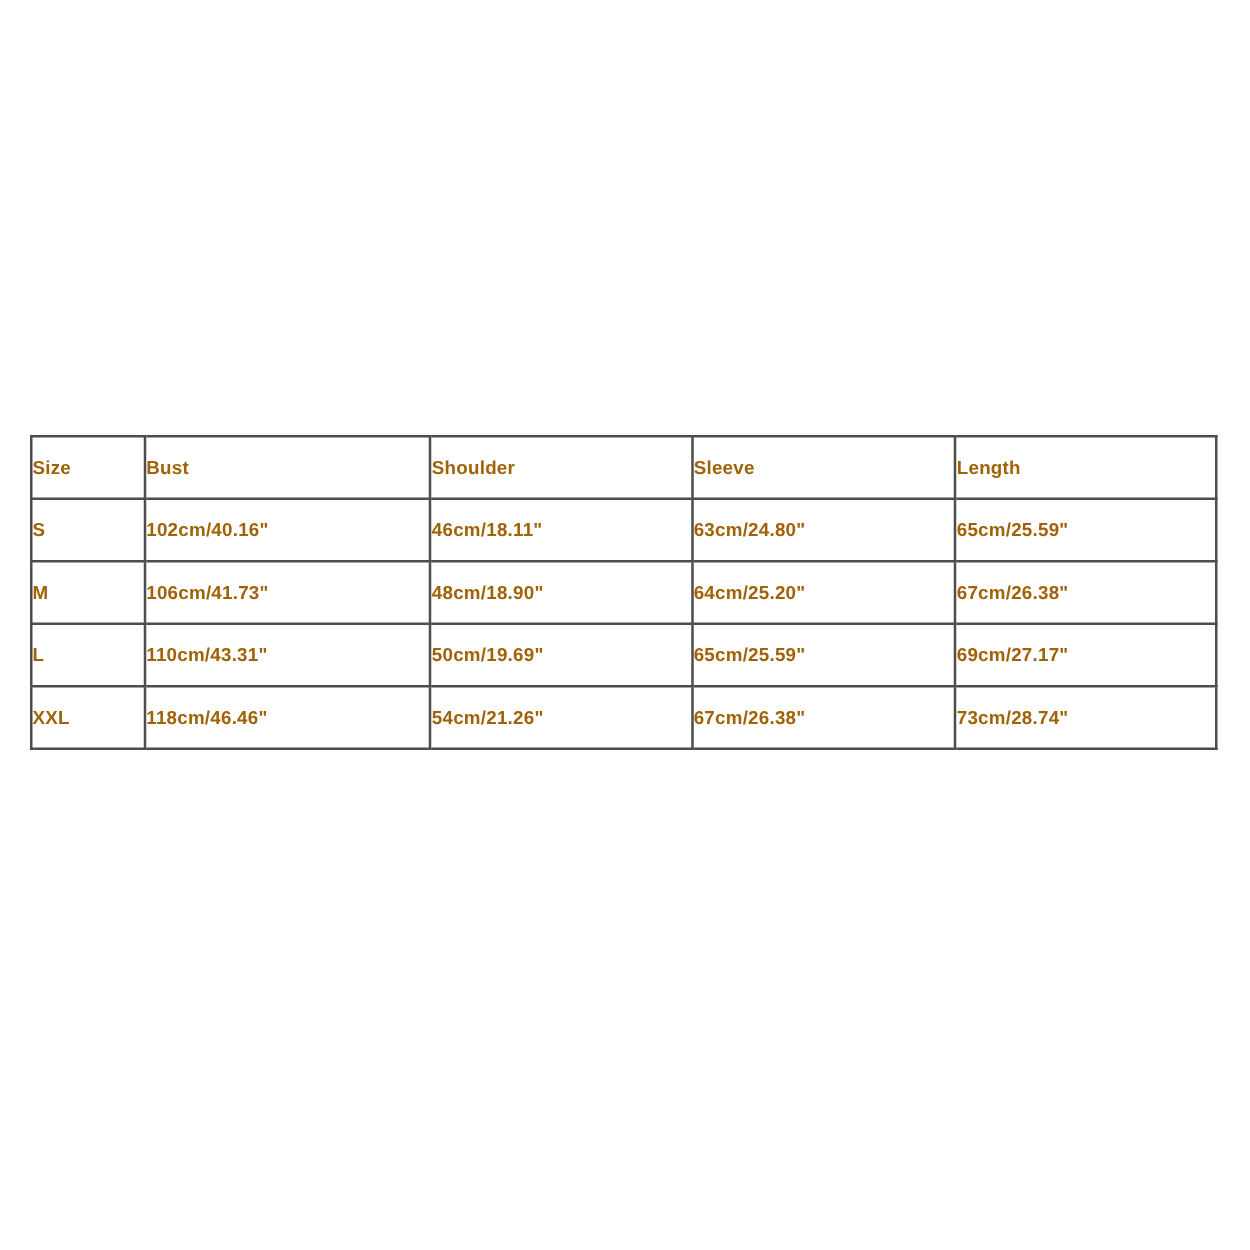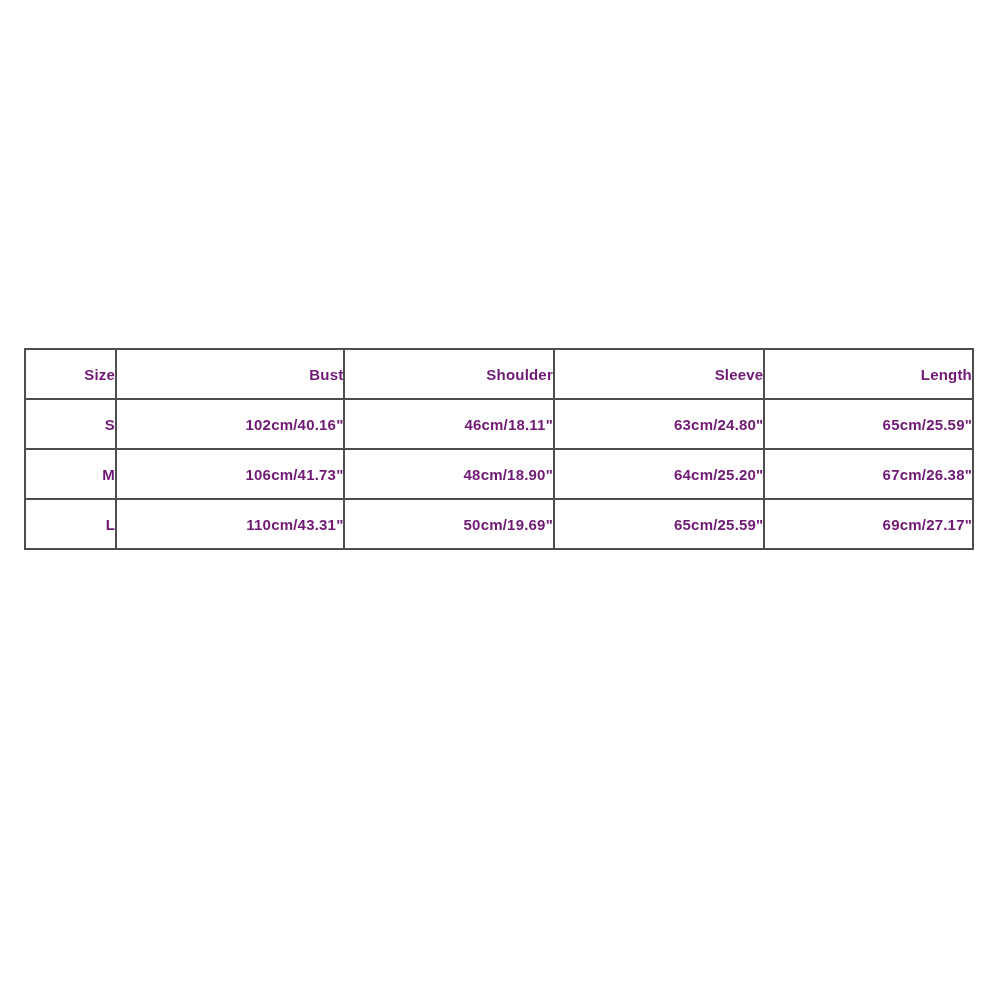--- a/index.html
+++ b/index.html
@@ -23,25 +23,25 @@
     border-collapse: collapse;
     width: 100%;
     table-layout: fixed;
     background: #ffffff;
   }
   table.size-table th,
   table.size-table td {
     border: 2px solid #4d4d4d;
     height: 48px;
     padding: 0;
-    text-align: right;
+    text-align: left;
     vertical-align: middle;
     font-size: 15px;
     font-weight: 700;
-    color: #701a75;
+    color: #a16207;
     letter-spacing: 0.2px;
     white-space: nowrap;
     overflow: hidden;
   }
 </style>
 </head>
 <body>
 
 <div class="table-wrap">
   <table class="size-table">
@@ -76,15 +76,22 @@
         <td>64cm/25.20"</td>
         <td>67cm/26.38"</td>
       </tr>
       <tr>
         <td>L</td>
         <td>110cm/43.31"</td>
         <td>50cm/19.69"</td>
         <td>65cm/25.59"</td>
         <td>69cm/27.17"</td>
       </tr>
+      <tr>
+        <td>XXL</td>
+        <td>118cm/46.46"</td>
+        <td>54cm/21.26"</td>
+        <td>67cm/26.38"</td>
+        <td>73cm/28.74"</td>
+      </tr>
     </tbody>
   </table>
 </div>
 
 </body></html>

